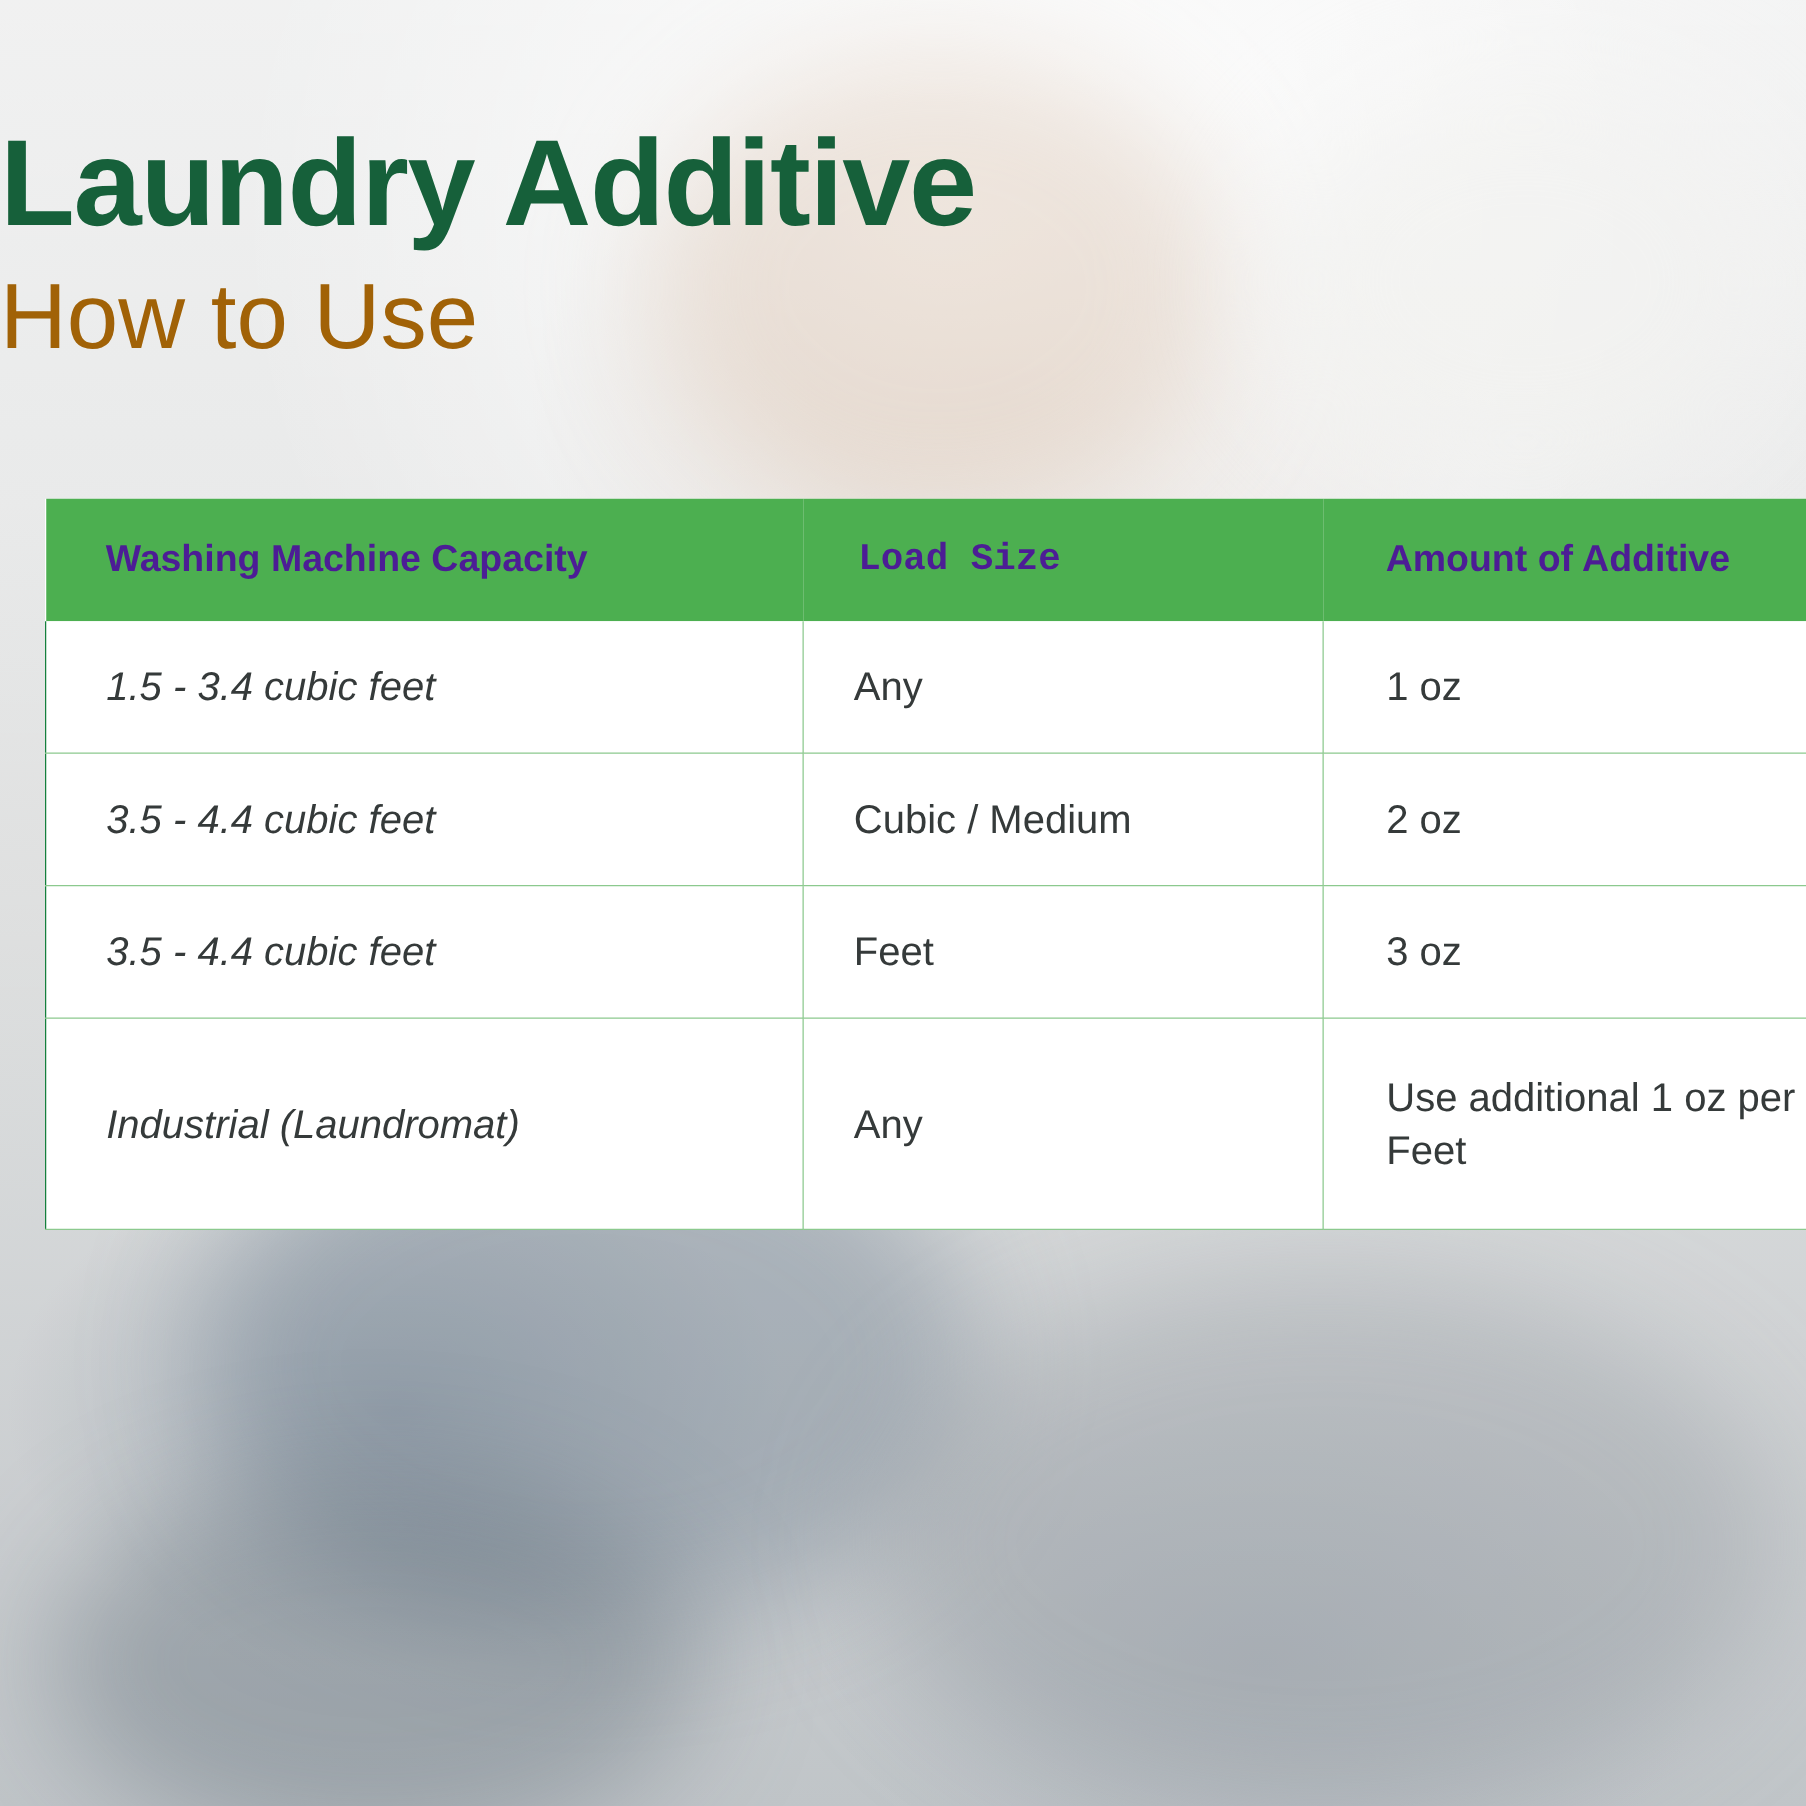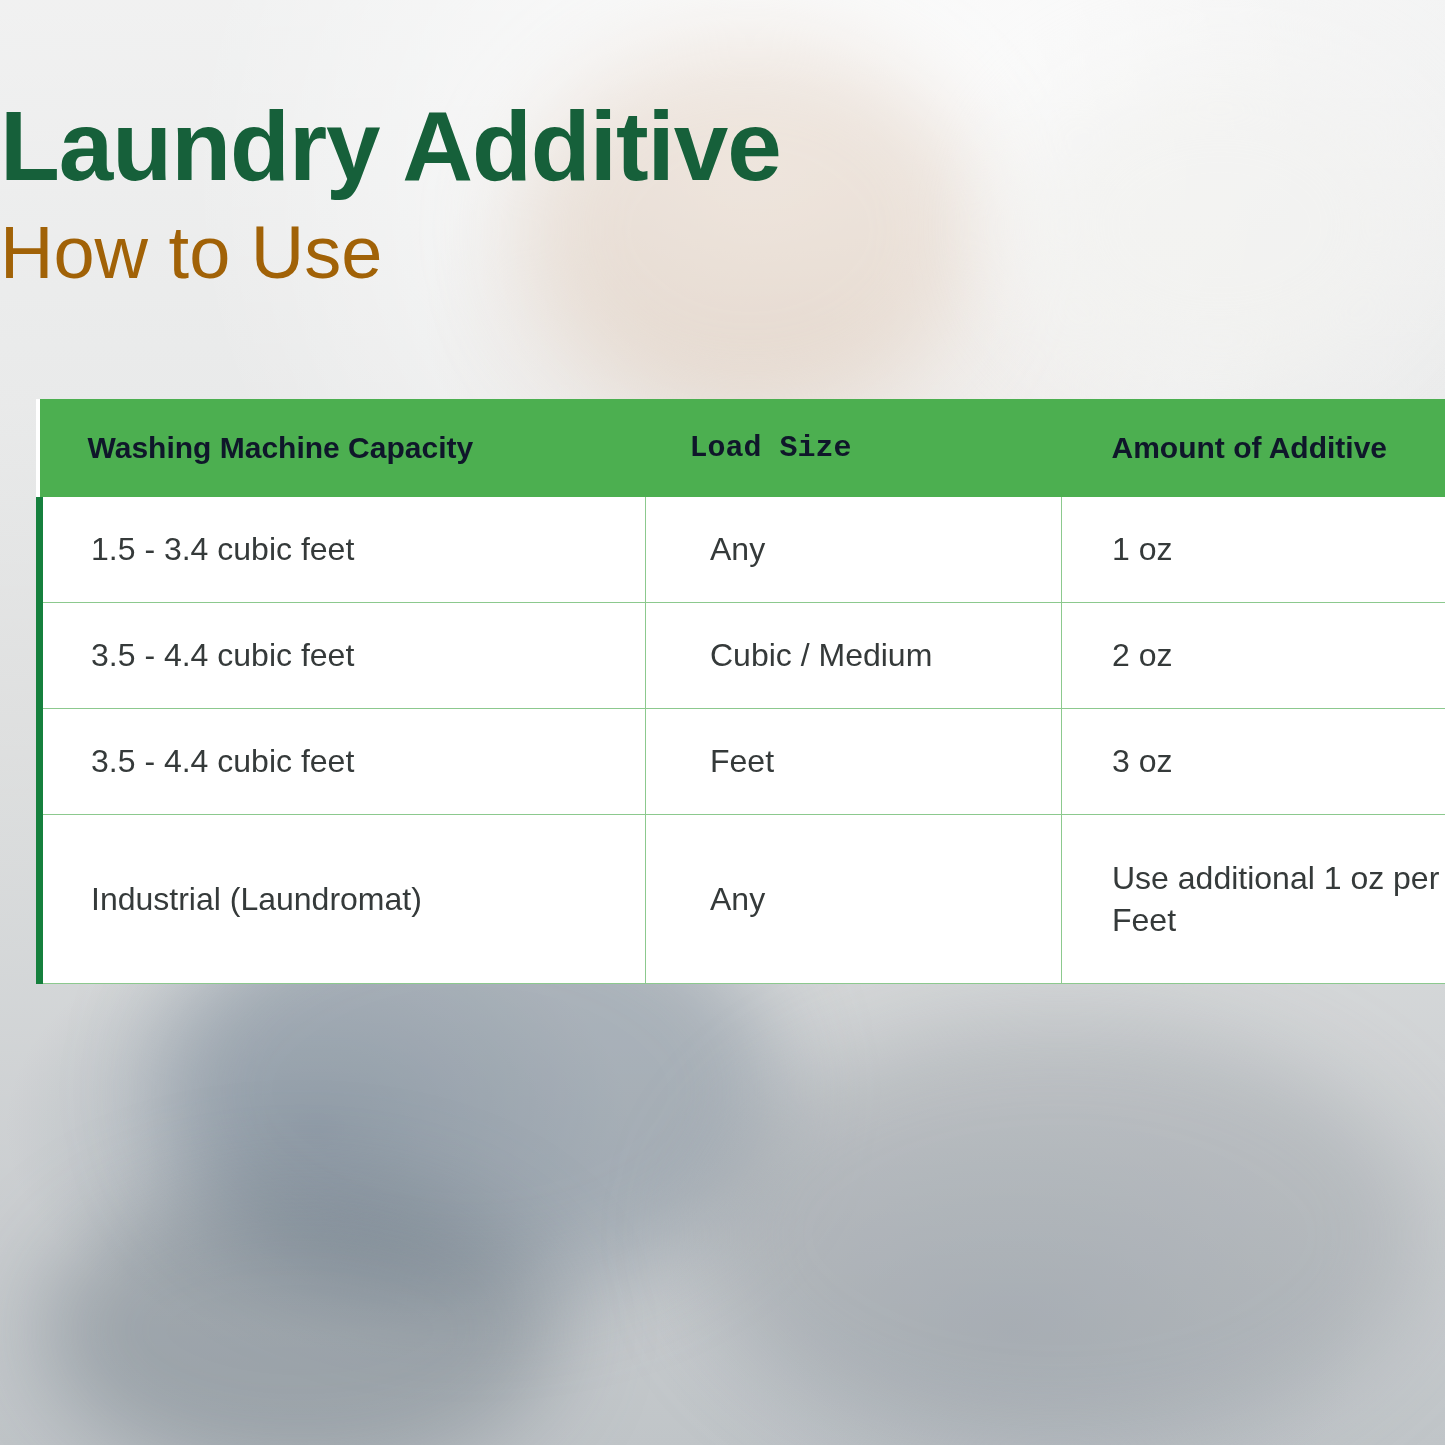--- a/index.html
+++ b/index.html
@@ -83,21 +83,21 @@
     width: 1372px;
   }
   table.how-to {
     width: 100%;
     border-collapse: collapse;
     background: #ffffff;
     table-layout: fixed;
   }
   table.how-to thead th {
     background: #4caf50;
-    color: #0f172a;
+    color: #4c1d95;
     font-size: 30px;
     font-weight: 700;
     text-align: left;
     padding: 32px 0 32px 48px;
     border: none;
     height: 27px;
     margin-top: 12px;
   }
   table.how-to thead th.c0 { width: 558px; }
   table.how-to thead th.c1 { width: 372px; padding-left: 44px; font-family: Liberation Mono, monospace; }
@@ -105,22 +105,22 @@
 
   table.how-to tbody td {
     font-size: 32px;
     color: #353a3a;
     border: 1px solid #8cc98e;
     border-top: none;
     padding: 34px 18px 34px 48px;
     vertical-align: middle;
     background: #ffffff;
   }
-  table.how-to tbody tr td:first-child { border-left: 7px solid #15803d; }
-  table.how-to tbody td.c1 { padding-left: 64px; }
+  table.how-to tbody tr td:first-child { border-left: 1px solid #15803d; font-style: italic; }
+  table.how-to tbody td.c1 { padding-left: 40px; }
   table.how-to tbody td.c2 { padding-left: 50px; }
   table.how-to tbody tr:first-child td { border-top: none; }
   table.how-to tbody tr:last-child td { padding-top: 42px; padding-bottom: 42px; }
   .cell-multiline { line-height: 1.32; }
 
   
   .footer {
     position: absolute;
     left: 0;
     right: 0;

